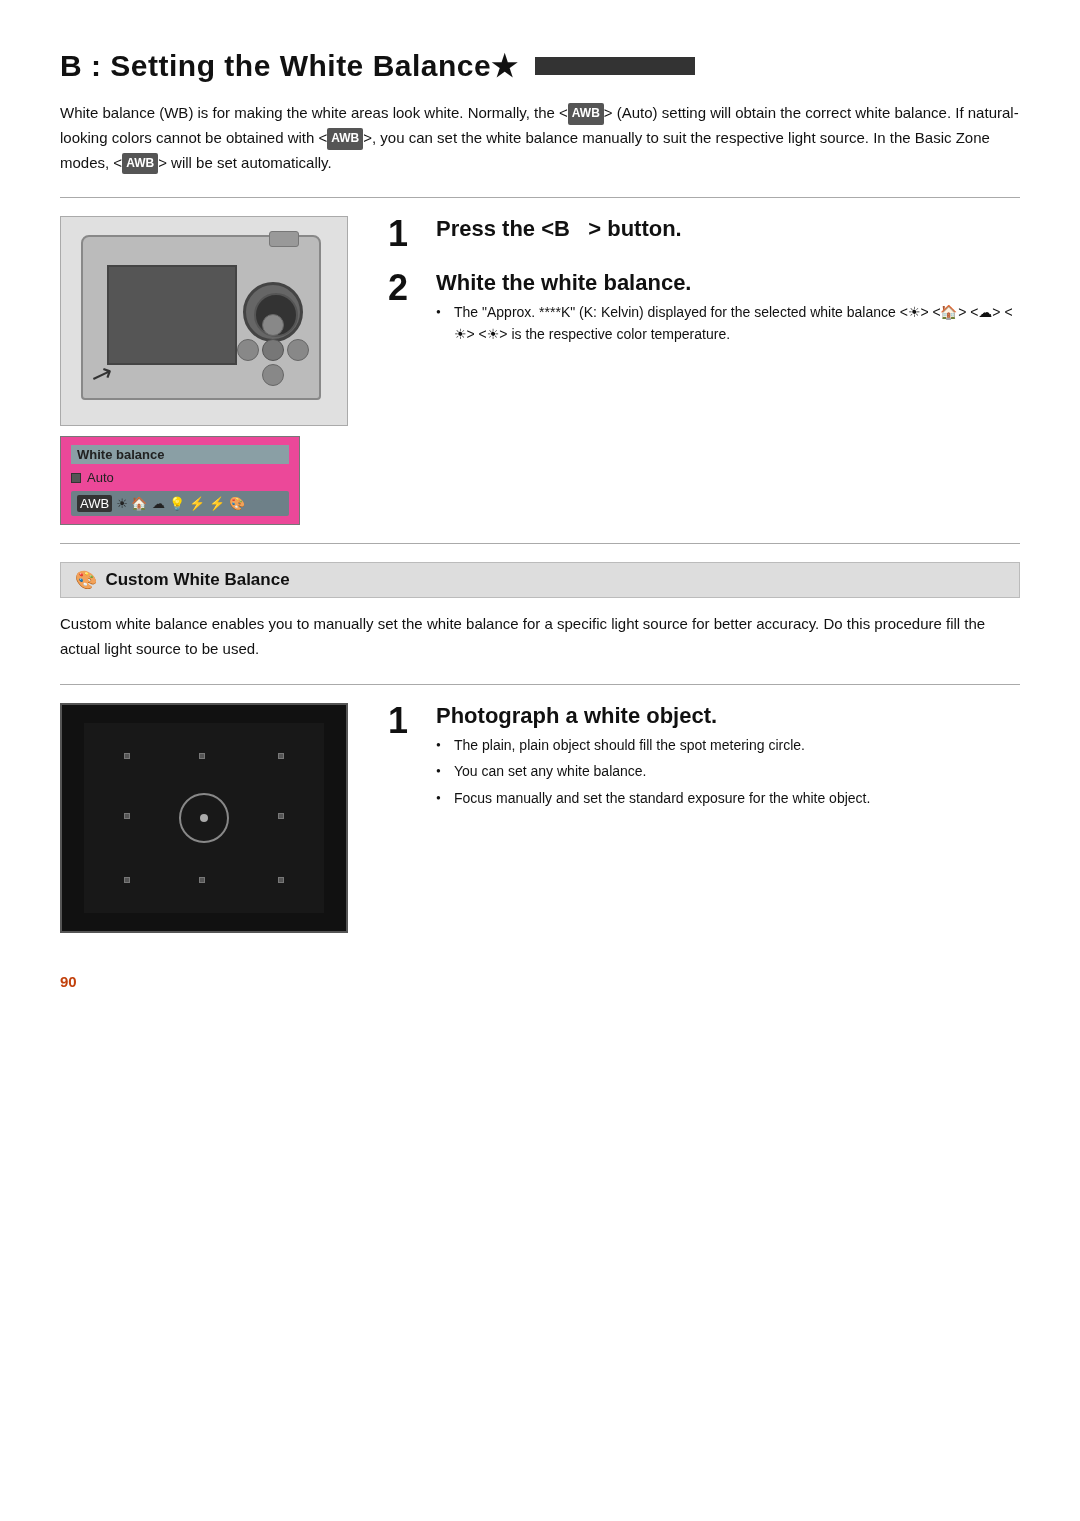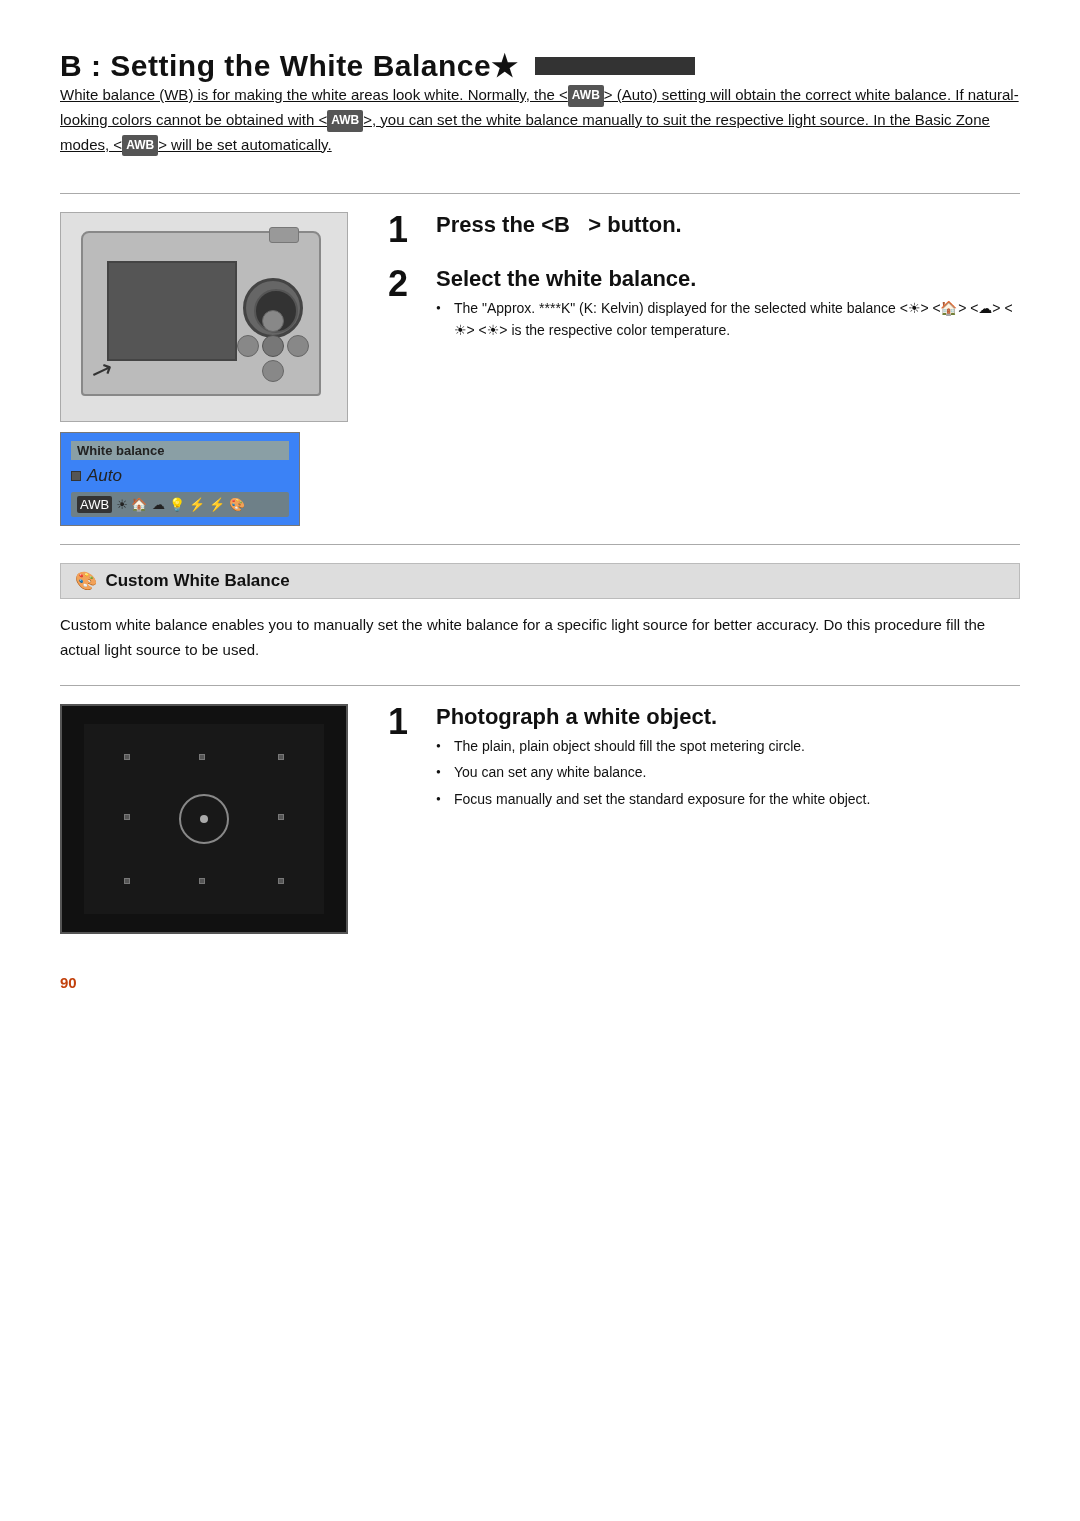--- a/index.html
+++ b/index.html
@@ -8,39 +8,39 @@
       font-size: 15px;
       background: #fff;
       color: #111;
       width: 1080px;
       min-height: 1521px;
       padding: 48px 60px 60px 60px;
     }
     .page-title {
       display: flex;
       align-items: center;
+      margin-bottom: 18px;
     }
     .page-title h1 {
       font-size: 30px;
       font-weight: bold;
       letter-spacing: 0.5px;
     }
     .title-bar {
       display: inline-block;
       width: 160px;
       height: 18px;
       background: #333;
       margin-left: 16px;
       vertical-align: middle;
     }
     .intro-text {
       font-size: 15px;
       line-height: 1.65;
-      margin-bottom: 36px;
-      text-decoration: underline;
+      margin-bottom: 22px;
     }
     .awb-badge {
       display: inline-block;
       background: #555;
       color: #fff;
       font-size: 12px;
       font-weight: bold;
       padding: 1px 4px;
       border-radius: 2px;
       vertical-align: middle;
@@ -102,40 +102,39 @@
       position: absolute;
       top: -6px; right: 20px;
       width: 30px; height: 16px;
       background: #999;
       border-radius: 3px;
       border: 1px solid #777;
     }
     
     .wb-menu {
       width: 240px;
-      background: #3b82f6;
+      background: #ec4899;
       border: 1px solid #777;
       padding: 8px 10px;
       margin-top: 0;
     }
     .wb-menu-title {
       font-size: 13px;
       color: #222;
       font-weight: bold;
       margin-bottom: 6px;
       background: #8a9fa5;
       padding: 2px 6px;
     }
     .wb-auto-row {
       display: flex;
       align-items: center;
       margin-bottom: 6px;
-      font-size: 17px;
+      font-size: 13px;
       color: #222;
-      font-style: italic;
     }
     .wb-auto-indicator {
       width: 10px; height: 10px;
       background: #555;
       border: 1px solid #333;
       margin-right: 6px;
     }
     .wb-icons-row {
       display: flex;
       align-items: center;
@@ -370,21 +369,21 @@
         <div class="step-title">
           Press the &lt;B&nbsp;&nbsp;&nbsp;&gt; button.
         </div>
       </div>
     </div>
 
     <div class="step">
       <div class="step-number">2</div>
       <div class="step-content">
         <div class="step-title">
-          Select the white balance.
+          White the white balance.
         </div>
         <ul class="bullet-list">
           <li>
             The "Approx. ****K" (K: Kelvin) displayed for the selected white balance &lt;☀&gt; &lt;🏠&gt; &lt;☁&gt; &lt;☀&gt; &lt;☀&gt; is the respective color temperature.
           </li>
         </ul>
       </div>
     </div>
   </div>
 </div>

